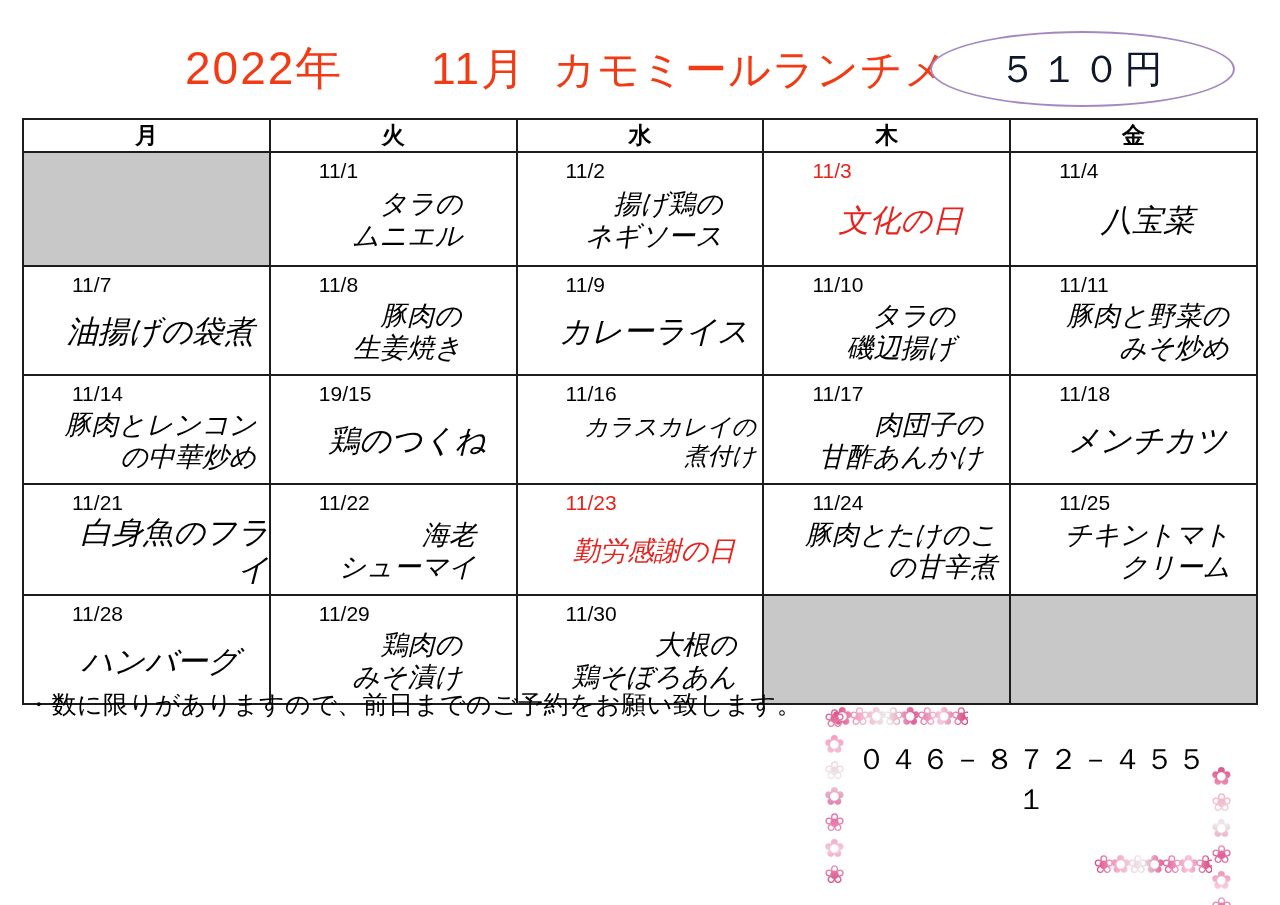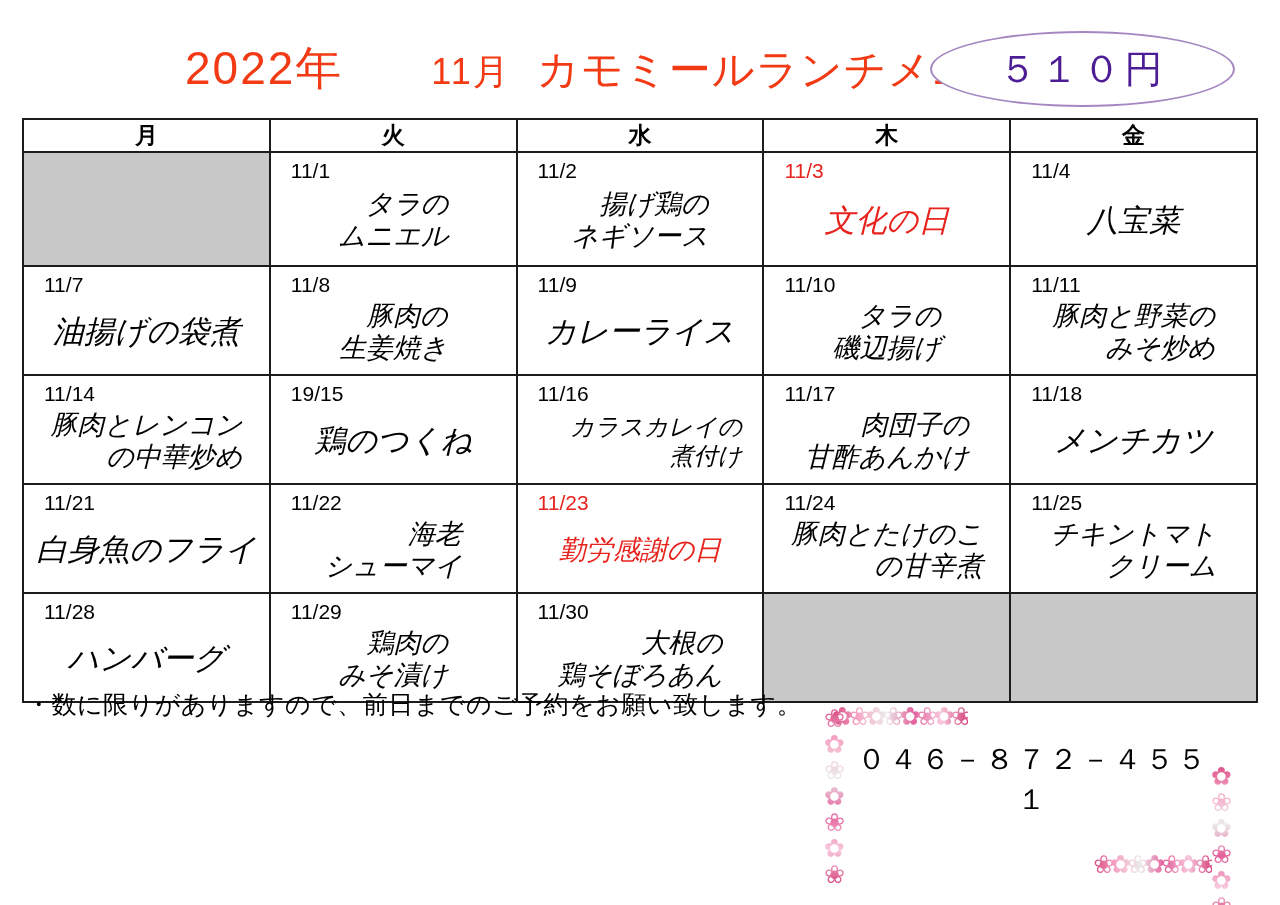--- a/index.html
+++ b/index.html
@@ -9,45 +9,45 @@
     overflow:hidden;
   }
 
   
   .title-row{
     position:absolute;left:185px;top:38px;display:flex;align-items:baseline;
     font-weight:normal;color:#f23a15;white-space:nowrap;
   }
   .title-year{font-size:46px;letter-spacing:2px;}
   .title-gap1{width:88px;}
-  .title-month{font-size:36px;letter-spacing:2px;}
+  .title-month{font-size:44px;letter-spacing:2px;}
   .title-gap2{width:26px;}
   .title-name{font-size:42px;letter-spacing:1px;}
 
   .price-badge{
     position:absolute;left:930px;top:31px;width:301px;height:72px;
     border:2px solid #a588c2;border-radius:50%;
     display:flex;align-items:center;justify-content:center;background:#fff;
   }
-  .price-text{font-size:38px;letter-spacing:4px;color:#4c1d95;}
+  .price-text{font-size:38px;letter-spacing:4px;color:#0f172a;}
 
   
   table.cal{
     position:absolute;left:22px;top:118px;width:1236px;
     border-collapse:collapse;table-layout:fixed;
   }
   table.cal th,table.cal td{border:2px solid #1c1c1c;padding:0;}
   table.cal th{
     height:26px;font-size:23px;font-weight:600;text-align:center;
     vertical-align:middle;background:#fff;
   }
   tr.week1 td{height:112px;}
   tr.weekn td{height:107px;}
   td.empty{background:#c8c8c8;}
-  .cellin{height:100%;display:flex;flex-direction:column;}
+  .cellin{height:100%;display:flex;flex-direction:column;padding-left:28px;}
   .date{
     font-size:21px;line-height:1.2;margin:5px 0 0 20px;text-align:left;color:#000;
   }
   .menu{
     flex:1;display:flex;align-items:center;justify-content:center;
     text-align:right;font-size:27px;line-height:1.18;white-space:pre-line;
     padding-bottom:6px;color:#000;font-style:italic;
   }
   .menu.lg{font-size:31px;}
   .menu.sm{font-size:24px;margin-left:32px;}

